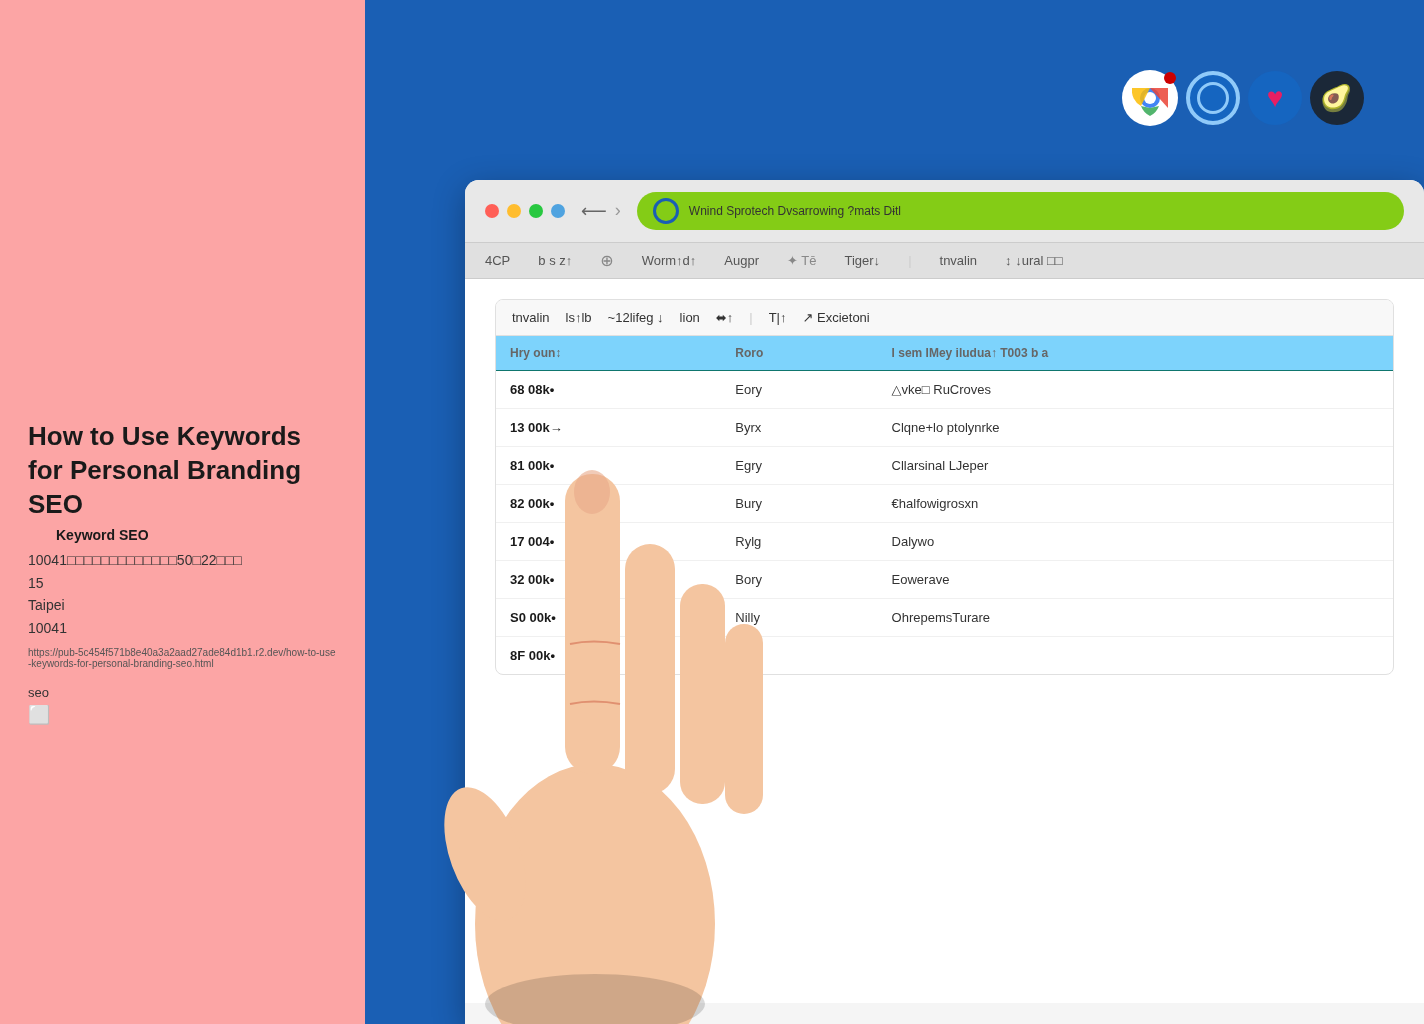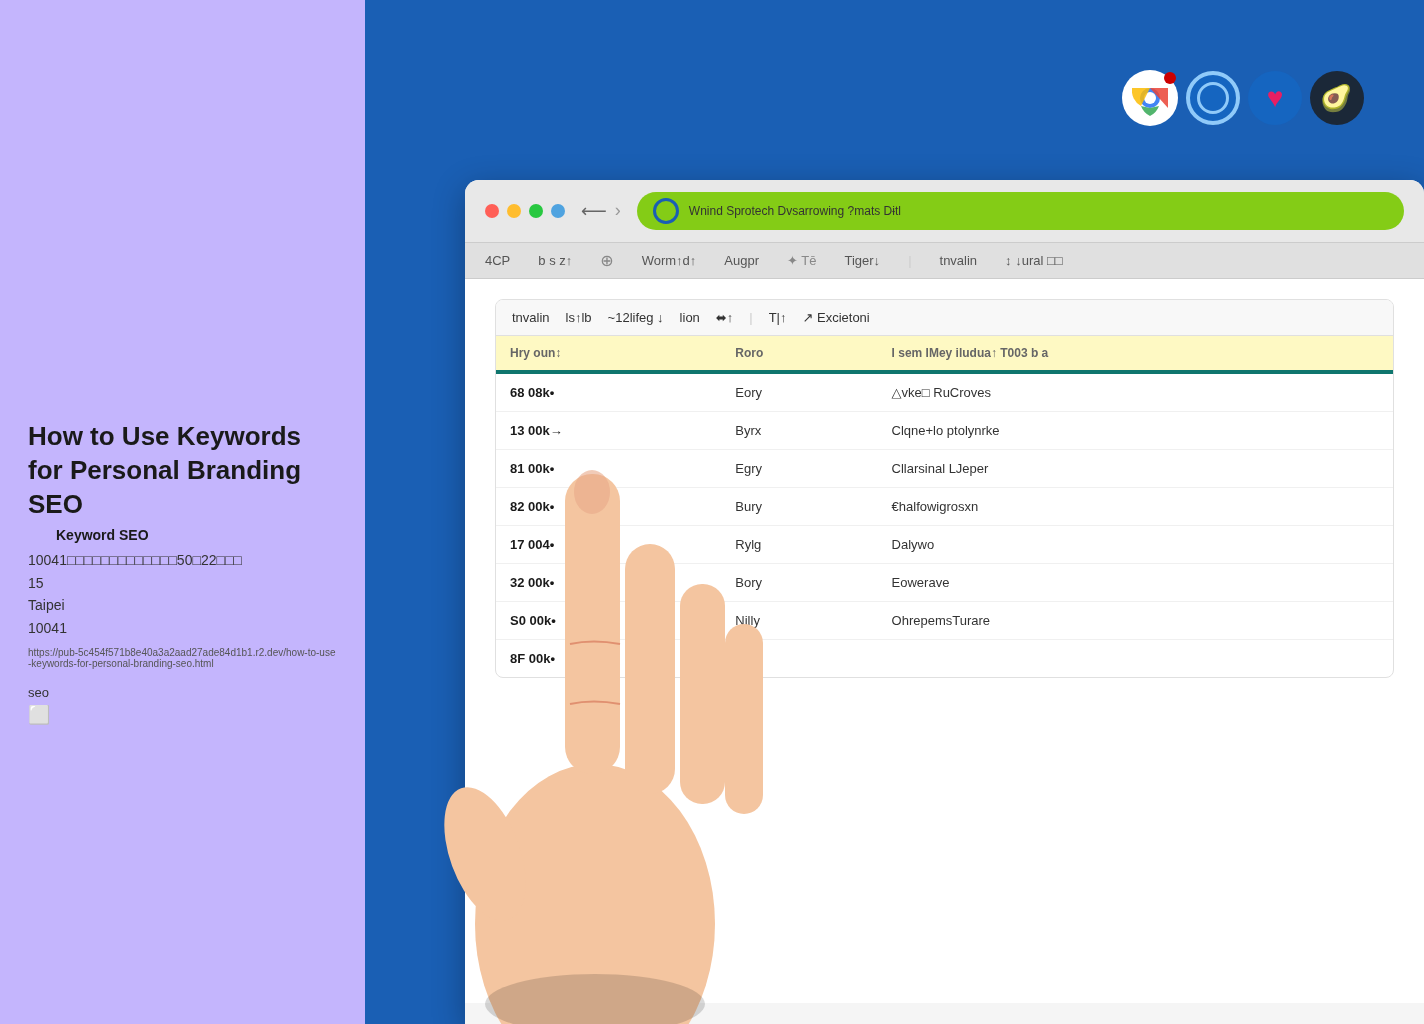--- a/index.html
+++ b/index.html
@@ -10,21 +10,21 @@
       font-family: -apple-system, BlinkMacSystemFont, 'Segoe UI', sans-serif;
       display: flex;
       position: relative;
     }
 
     
     .left-panel {
       width: 365px;
       min-width: 365px;
       height: 1024px;
-      background: #c4b5fd;
+      background: #fca5a5;
       padding: 420px 28px 0 28px;
       position: relative;
       z-index: 2;
     }
 
     .left-panel-title {
       font-size: 26px;
       font-weight: 700;
       color: #1a1a1a;
       line-height: 1.3;
@@ -217,22 +217,22 @@
     .toolbar-sep {
       color: #ccc;
     }
 
     table {
       width: 100%;
       border-collapse: collapse;
     }
 
     thead tr {
-      background: #fef9c3;
-      border-bottom: 4px solid #0f766e;
+      background: #7dd3fc;
+      border-bottom: 1px solid #0f766e;
     }
 
     thead th {
       padding: 10px 14px;
       text-align: left;
       font-size: 12px;
       color: #666;
       font-weight: 600;
     }
 

